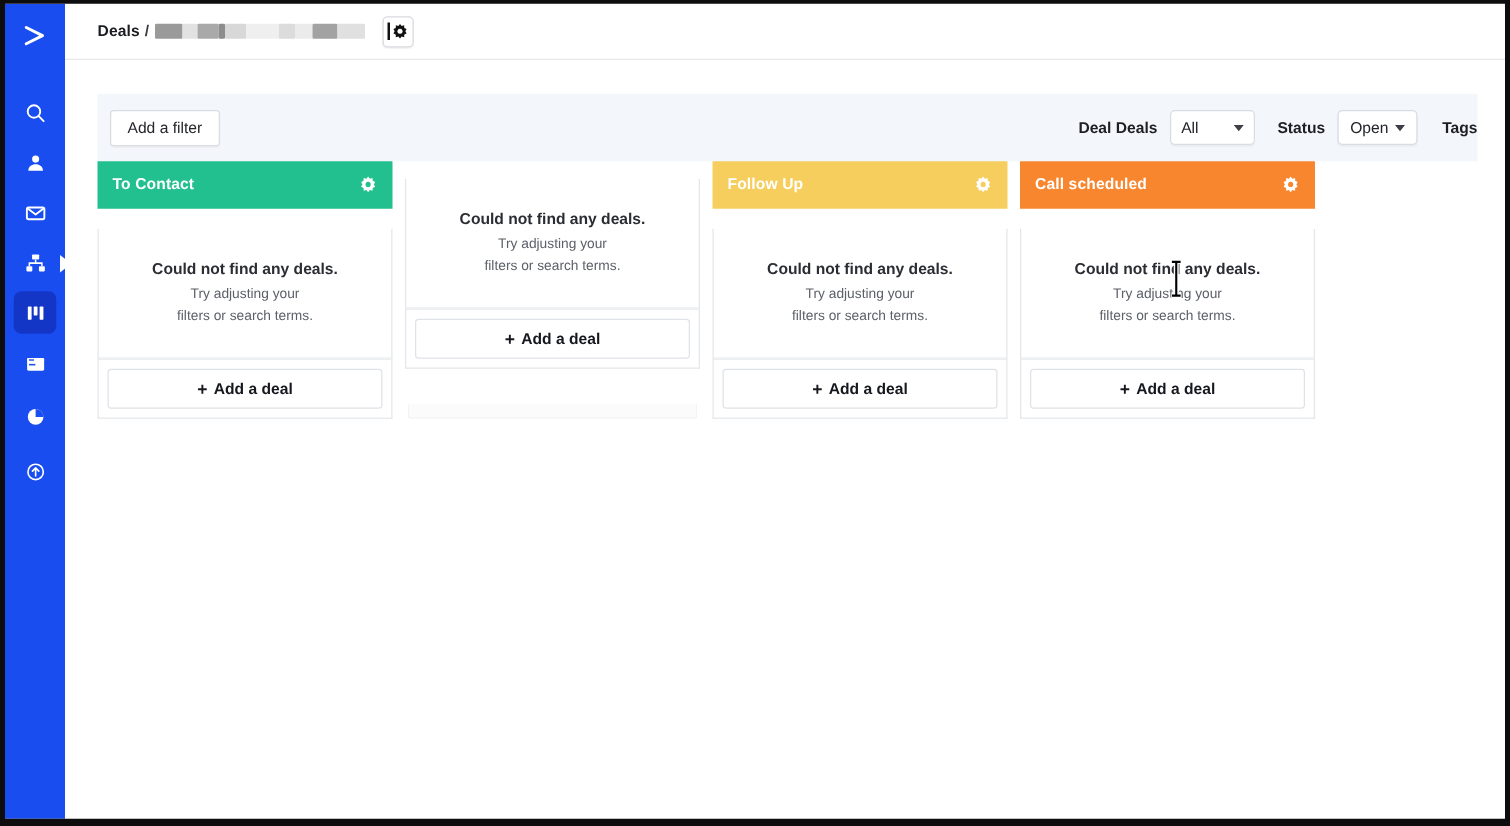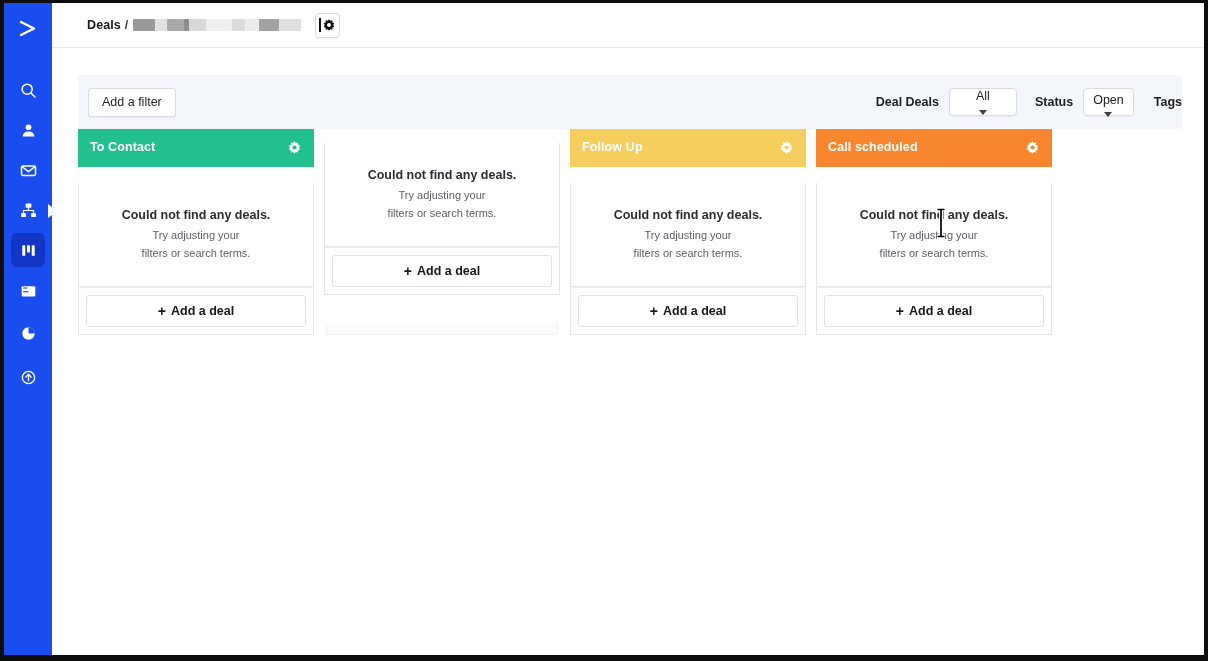--- a/index.html
+++ b/index.html
@@ -59,21 +59,20 @@
   
   .topbar {
     position: absolute;
     left: 52px; top: 3px;
     width: 1152px; height: 45px;
     background: #ffffff;
     border-bottom: 1px solid #e6e8ec;
     display: flex;
     align-items: center;
     z-index: 20;
-    padding-left: 9px;
   }
   .breadcrumb {
     display: flex; align-items: center;
     margin-left: 26px;
     gap: 0px;
   }
   .crumb-deals {
     font-size: 12.5px; font-weight: 700; color: #1a1c20;
     letter-spacing: 0.1px;
   }
@@ -135,21 +134,20 @@
   }
   .select-box {
     height: 28px;
     background: #ffffff;
     border: 1px solid #d9dde2;
     border-radius: 4px;
     display: flex; align-items: center;
     font-size: 12.5px; color: #202227;
     cursor: pointer;
     box-shadow: 0 1px 1px rgba(0,0,0,0.04);
-    flex-direction: column;
   }
   .select-owners { width: 68px; padding: 0 8px; justify-content: space-between; }
   .select-status { padding: 4px 9px; gap: 5px; }
   .caret {
     width: 0; height: 0;
     border-left: 4.5px solid transparent;
     border-right: 4.5px solid transparent;
     border-top: 5px solid #3c3f45;
   }
   .tags-label { margin-left: 20px; margin-right: 0px; }

